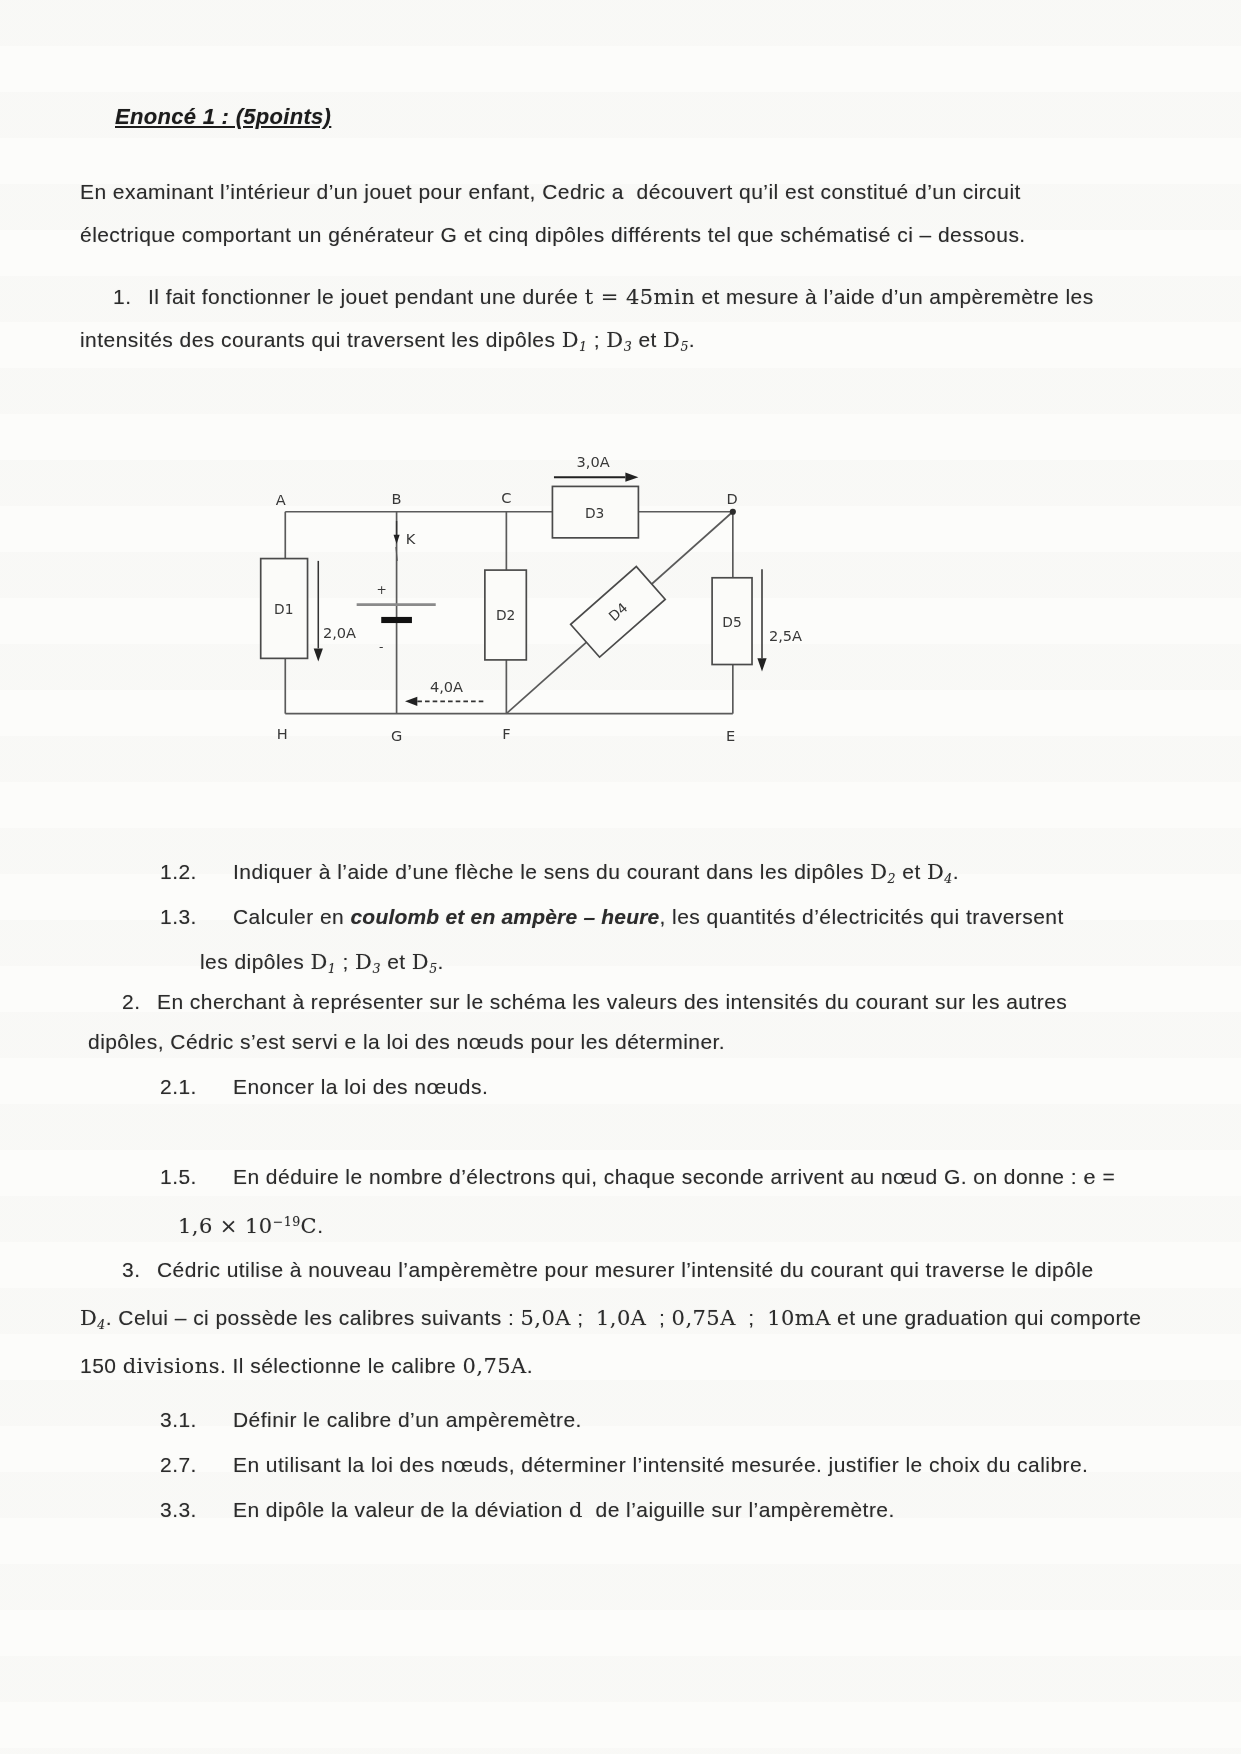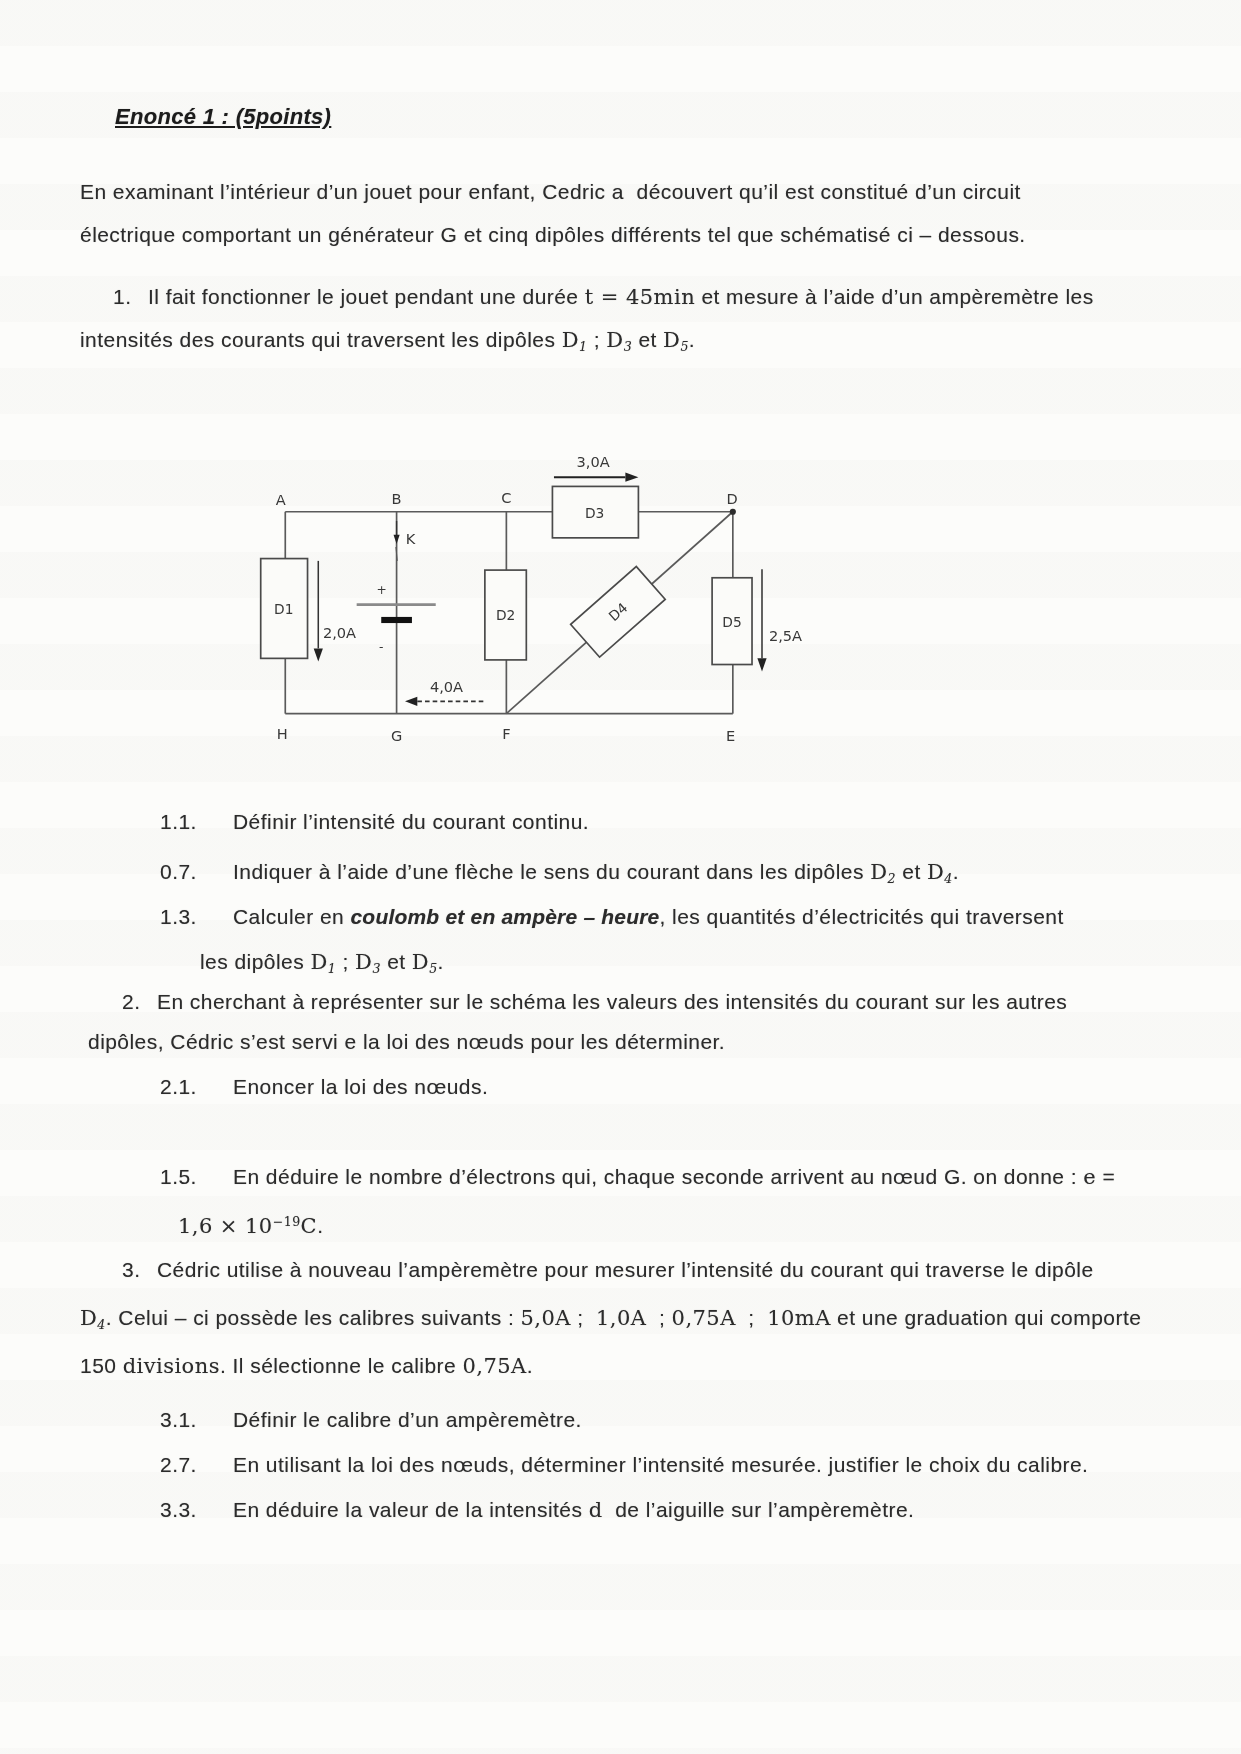--- a/index.html
+++ b/index.html
@@ -131,29 +131,28 @@
       </g>
 
       <g>
         <line x1="923" y1="567" x2="923" y2="683" stroke="#333" stroke-width="2"></line>
         <polygon points="917,683 929,683 923,700" fill="#222"></polygon>
         <text x="932" y="660" font-size="19">2,5A</text>
       </g>
     </svg>
   </div>
 
-  <div class="line" style="left:160px;top:808px"><span class="qnum">1.1.</span><span><span class="seg-n">Définir l’intensité du courant continu.</span></span></div>
-  <div class="line" style="left:160px;top:858px"><span class="qnum">0.7.</span><span><span class="seg-n">Indiquer à l’aide d’une flèche le sens du courant dans les dipôles </span><span class="seg-m">D</span><span class="seg-sub">2</span><span class="seg-n"> et </span><span class="seg-m">D</span><span class="seg-sub">4</span><span class="seg-n">.</span></span></div>
+  <div class="line" style="left:160px;top:858px"><span class="qnum">1.2.</span><span><span class="seg-n">Indiquer à l’aide d’une flèche le sens du courant dans les dipôles </span><span class="seg-m">D</span><span class="seg-sub">2</span><span class="seg-n"> et </span><span class="seg-m">D</span><span class="seg-sub">4</span><span class="seg-n">.</span></span></div>
   <div class="line" style="left:160px;top:903px"><span class="qnum">1.3.</span><span><span class="seg-n">Calculer en </span><span class="seg-bi">coulomb et en ampère – heure</span><span class="seg-n">, les quantités d’électricités qui traversent</span></span></div>
   <div class="line" style="left:200px;top:948px"><span class="seg-n">les dipôles </span><span class="seg-m">D</span><span class="seg-sub">1</span><span class="seg-n"> ; </span><span class="seg-m">D</span><span class="seg-sub">3</span><span class="seg-n"> et </span><span class="seg-m">D</span><span class="seg-sub">5</span><span class="seg-n">.</span></div>
   <div class="line" style="left:122px;top:988px"><span class="qnum-main">2.</span><span><span class="seg-n">En cherchant à représenter sur le schéma les valeurs des intensités du courant sur les autres</span></span></div>
   <div class="line" style="left:88px;top:1028px"><span class="seg-n">dipôles, Cédric s’est servi e la loi des nœuds pour les déterminer.</span></div>
   <div class="line" style="left:160px;top:1073px"><span class="qnum">2.1.</span><span><span class="seg-n">Enoncer la loi des nœuds.</span></span></div>
   <div class="line" style="left:160px;top:1163px"><span class="qnum">1.5.</span><span><span class="seg-n">En déduire le nombre d’électrons qui, chaque seconde arrivent au nœud G. on donne : </span><span class="seg-m">e</span><span class="seg-n"> =</span></span></div>
   <div class="line" style="left:178px;top:1208px"><span class="seg-m">1,6 × 10</span><span class="seg-sup">−19</span><span class="seg-m">C</span><span class="seg-n">.</span></div>
   <div class="line" style="left:122px;top:1256px"><span class="qnum-main">3.</span><span><span class="seg-n">Cédric utilise à nouveau l’ampèremètre pour mesurer l’intensité du courant qui traverse le dipôle</span></span></div>
   <div class="line" style="left:80px;top:1304px"><span class="seg-m">D</span><span class="seg-sub">4</span><span class="seg-n">. Celui – ci possède les calibres suivants : </span><span class="seg-m">5,0A</span><span class="seg-n"> ;&nbsp; </span><span class="seg-m">1,0A</span><span class="seg-n">&nbsp; ; </span><span class="seg-m">0,75A</span><span class="seg-n">&nbsp; ;&nbsp; </span><span class="seg-m">10mA</span><span class="seg-n"> et une graduation qui comporte</span></div>
   <div class="line" style="left:80px;top:1352px"><span class="seg-n">150 </span><span class="seg-m">divisions</span><span class="seg-n">. Il sélectionne le calibre </span><span class="seg-m">0,75A</span><span class="seg-n">.</span></div>
   <div class="line" style="left:160px;top:1406px"><span class="qnum">3.1.</span><span><span class="seg-n">Définir le calibre d’un ampèremètre.</span></span></div>
   <div class="line" style="left:160px;top:1451px"><span class="qnum">2.7.</span><span><span class="seg-n">En utilisant la loi des nœuds, déterminer l’intensité mesurée. justifier le choix du calibre.</span></span></div>
-  <div class="line" style="left:160px;top:1496px"><span class="qnum">3.3.</span><span><span class="seg-n">En déduire la valeur de la intensités </span><span class="seg-m">d</span><span class="seg-n">&nbsp; de l’aiguille sur l’ampèremètre.</span></span></div>
+  <div class="line" style="left:160px;top:1496px"><span class="qnum">3.3.</span><span><span class="seg-n">En dipôle la valeur de la déviation </span><span class="seg-m">d</span><span class="seg-n">&nbsp; de l’aiguille sur l’ampèremètre.</span></span></div>
 
 </div>
 
 </body></html>

